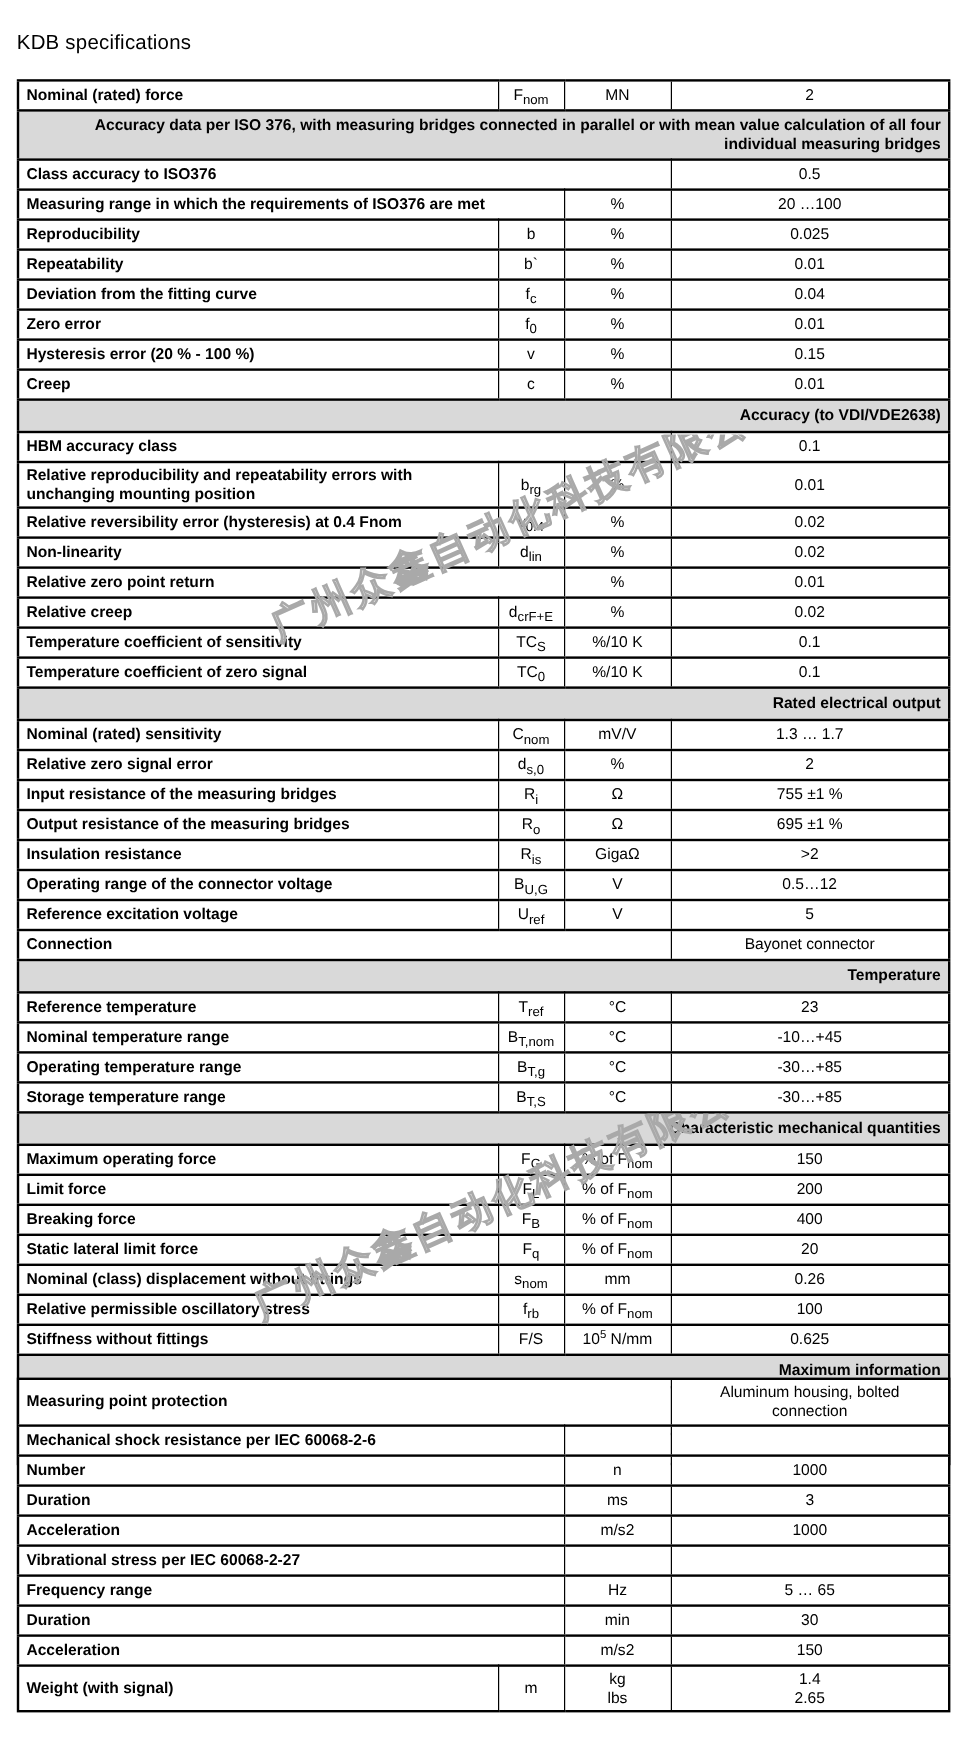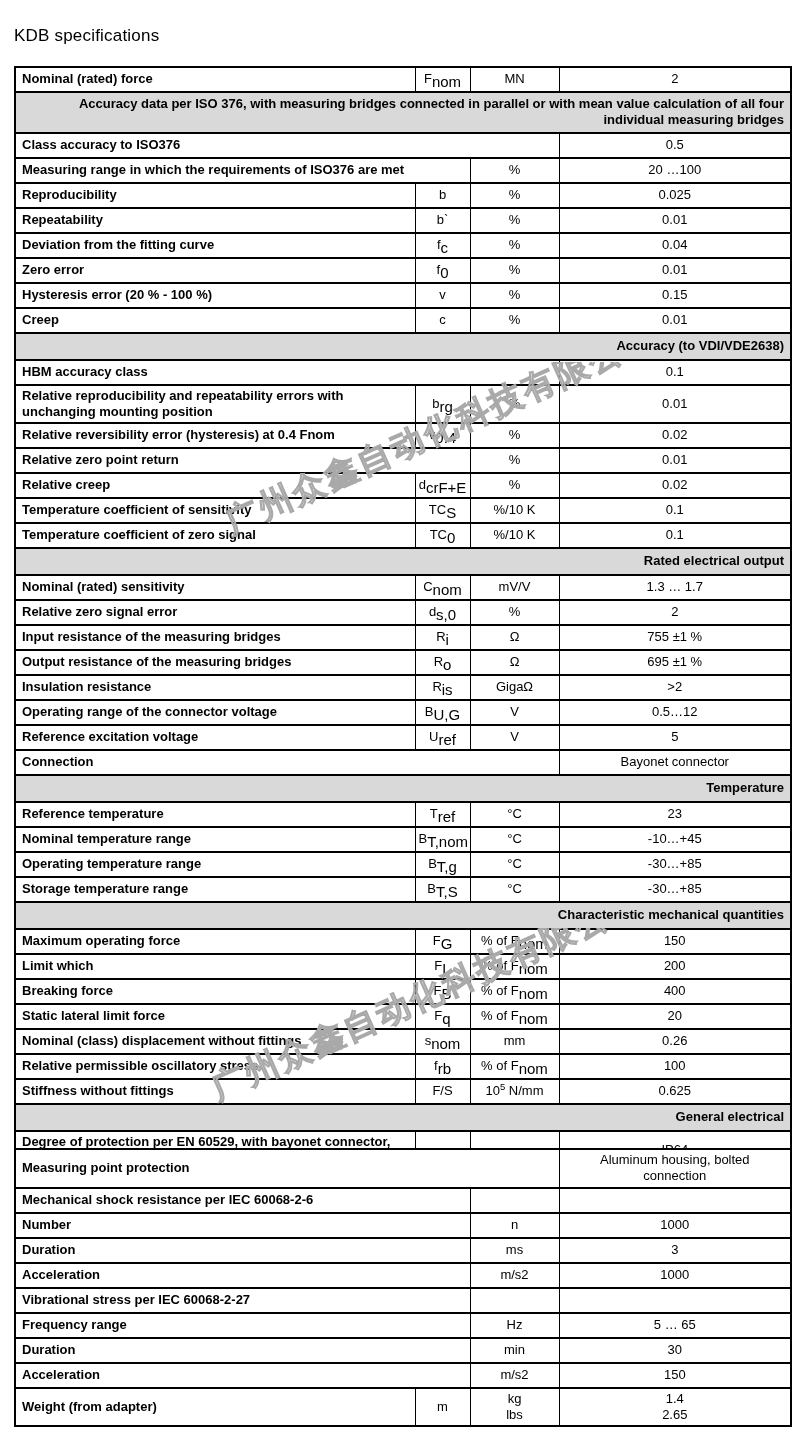--- a/index.html
+++ b/index.html
@@ -21,21 +21,21 @@
   td{
     border-left:1px solid #000;border-right:1px solid #000;
     border-top:2px solid #000;border-bottom:2px solid #000;
     font-size:13px;line-height:1.25;vertical-align:middle;
     padding:2px 6px;background:#fff;
   }
   td.desc{font-weight:bold;text-align:left;}
   td.c{text-align:center;padding:2px 3px;}
   td.section{background:#d9d9d9;font-weight:bold;text-align:right;padding:3px 6px;}
   td.minh{height:19px;}
-  sub{font-size:15px;line-height:0;}
+  sub{font-size:11px;line-height:0;}
   sup{font-size:9.5px;line-height:0;}
   .watermark{
     position:absolute;pointer-events:none;z-index:5;
   }
   .watermark svg text{
     font-family:"DejaVu Sans",sans-serif;
     font-size:33px;font-weight:bold;letter-spacing:3px;
     fill:none;stroke:#a9a9a9;stroke-width:1.1;
   }
   .wm1{left:226px;top:362px;}
@@ -121,20 +121,26 @@
         <td class="c"><span>%</span></td>
         <td class="c"><span>0.01</span></td>
       </tr>
       <tr>
         <td class="desc minh" colspan="1"><span>Relative reversibility error (hysteresis) at 0.4 Fnom</span></td>
         <td class="c"><span>v</span><sub>0.4</sub></td>
         <td class="c"><span>%</span></td>
         <td class="c"><span>0.02</span></td>
       </tr>
       <tr>
+        <td class="desc minh" colspan="1"><span>Non-linearity</span></td>
+        <td class="c"><span>d</span><sub>lin</sub></td>
+        <td class="c"><span>%</span></td>
+        <td class="c"><span>0.02</span></td>
+      </tr>
+      <tr>
         <td class="desc minh" colspan="2"><span>Relative zero point return</span></td>
         <td class="c"><span>%</span></td>
         <td class="c"><span>0.01</span></td>
       </tr>
       <tr>
         <td class="desc minh" colspan="1"><span>Relative creep</span></td>
         <td class="c"><span>d</span><sub>crF+E</sub></td>
         <td class="c"><span>%</span></td>
         <td class="c"><span>0.02</span></td>
       </tr>
@@ -229,21 +235,21 @@
       <tr>
         <td colspan="4" class="section minh">Characteristic mechanical quantities</td>
       </tr>
       <tr>
         <td class="desc minh" colspan="1"><span>Maximum operating force</span></td>
         <td class="c"><span>F</span><sub>G</sub></td>
         <td class="c"><span>% of F</span><sub>nom</sub></td>
         <td class="c"><span>150</span></td>
       </tr>
       <tr>
-        <td class="desc minh" colspan="1"><span>Limit which</span></td>
+        <td class="desc minh" colspan="1"><span>Limit force</span></td>
         <td class="c"><span>F</span><sub>L</sub></td>
         <td class="c"><span>% of F</span><sub>nom</sub></td>
         <td class="c"><span>200</span></td>
       </tr>
       <tr>
         <td class="desc minh" colspan="1"><span>Breaking force</span></td>
         <td class="c"><span>F</span><sub>B</sub></td>
         <td class="c"><span>% of F</span><sub>nom</sub></td>
         <td class="c"><span>400</span></td>
       </tr>
@@ -265,21 +271,21 @@
         <td class="c"><span>% of F</span><sub>nom</sub></td>
         <td class="c"><span>100</span></td>
       </tr>
       <tr>
         <td class="desc minh" colspan="1"><span>Stiffness without fittings</span></td>
         <td class="c"><span>F/S</span></td>
         <td class="c"><span>10</span><sup>5</sup><span> N/mm</span></td>
         <td class="c"><span>0.625</span></td>
       </tr>
       <tr>
-        <td colspan="4" class="section minh">General electrical</td>
+        <td colspan="4" class="section minh">Maximum information</td>
       </tr>
       <tr>
         <td class="desc minh" colspan="1"><span>Degree of protection per EN 60529, with bayonet connector, socket connected to sensor</span></td>
         <td class="c"></td>
         <td class="c"></td>
         <td class="c"><span>IP64</span></td>
       </tr>
       <tr>
         <td class="desc minh" colspan="1"><span>Spring element material</span></td>
         <td class="c"></td>
@@ -335,21 +341,21 @@
         <td class="desc minh" colspan="2"><span>Duration</span></td>
         <td class="c"><span>min</span></td>
         <td class="c"><span>30</span></td>
       </tr>
       <tr>
         <td class="desc minh" colspan="2"><span>Acceleration</span></td>
         <td class="c"><span>m/s2</span></td>
         <td class="c"><span>150</span></td>
       </tr>
       <tr>
-        <td class="desc minh" colspan="1"><span>Weight (from adapter)</span></td>
+        <td class="desc minh" colspan="1"><span>Weight (with signal)</span></td>
         <td class="c"><span>m</span></td>
         <td class="c"><span>kg</span><br><span>lbs</span></td>
         <td class="c"><span>1.4</span><br><span>2.65</span></td>
       </tr>
     </tbody>
 </table>
 
 <div class="watermark wm1">
   <svg width="420" height="210" viewBox="0 0 420 210">
     <text x="6" y="172" transform="rotate(-24 6 172)">广州众鑫自动化科技有限公司</text>

